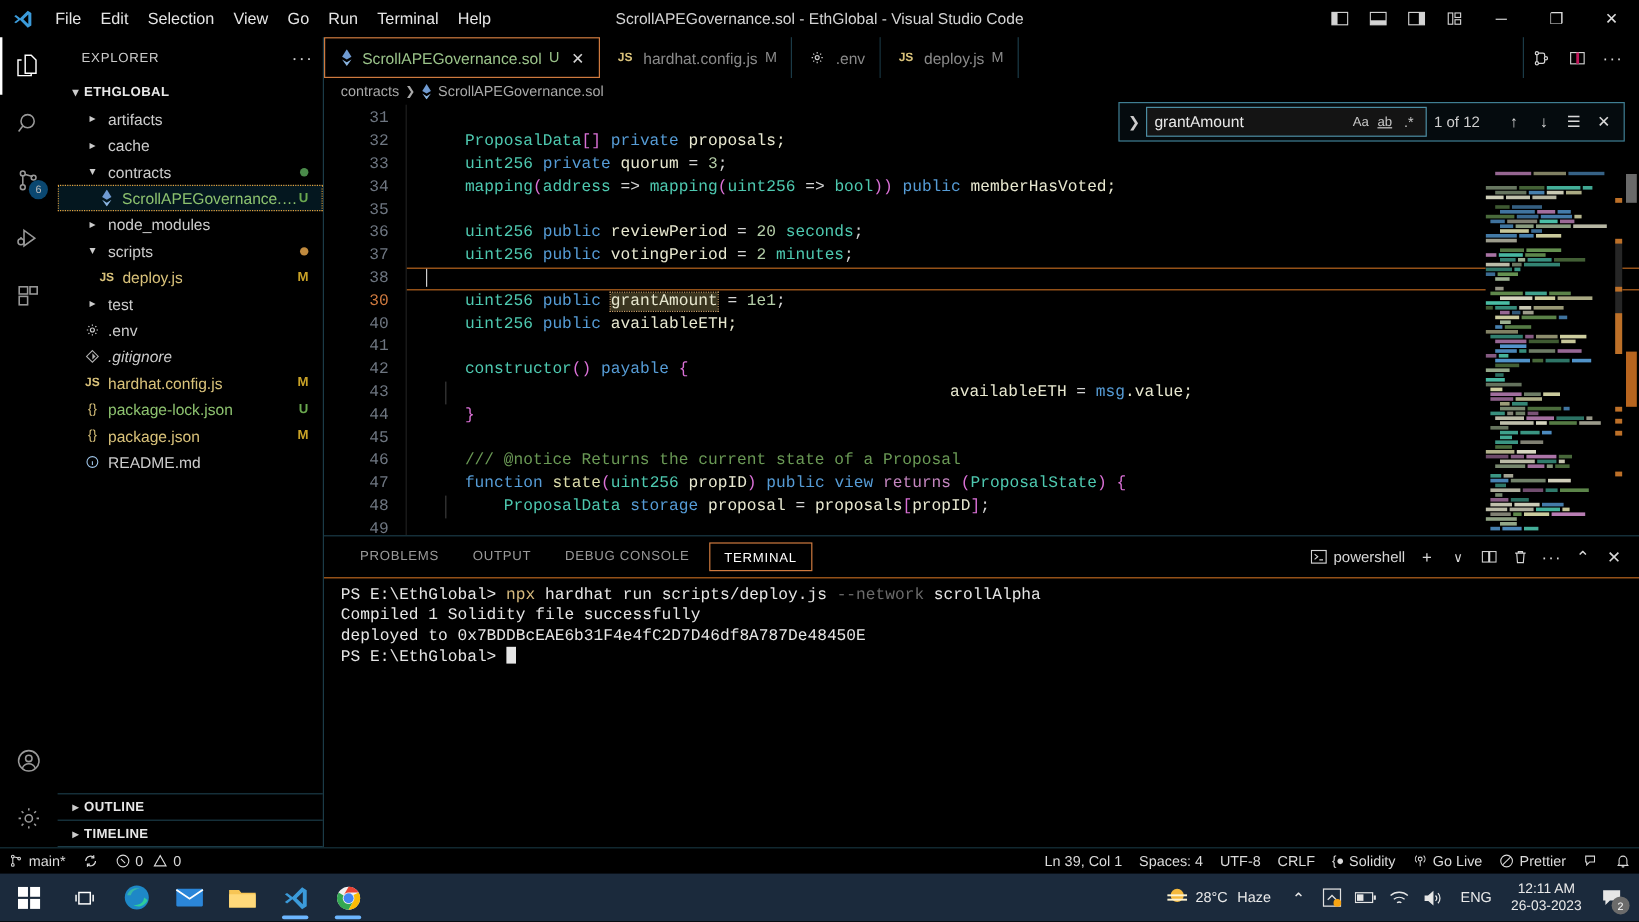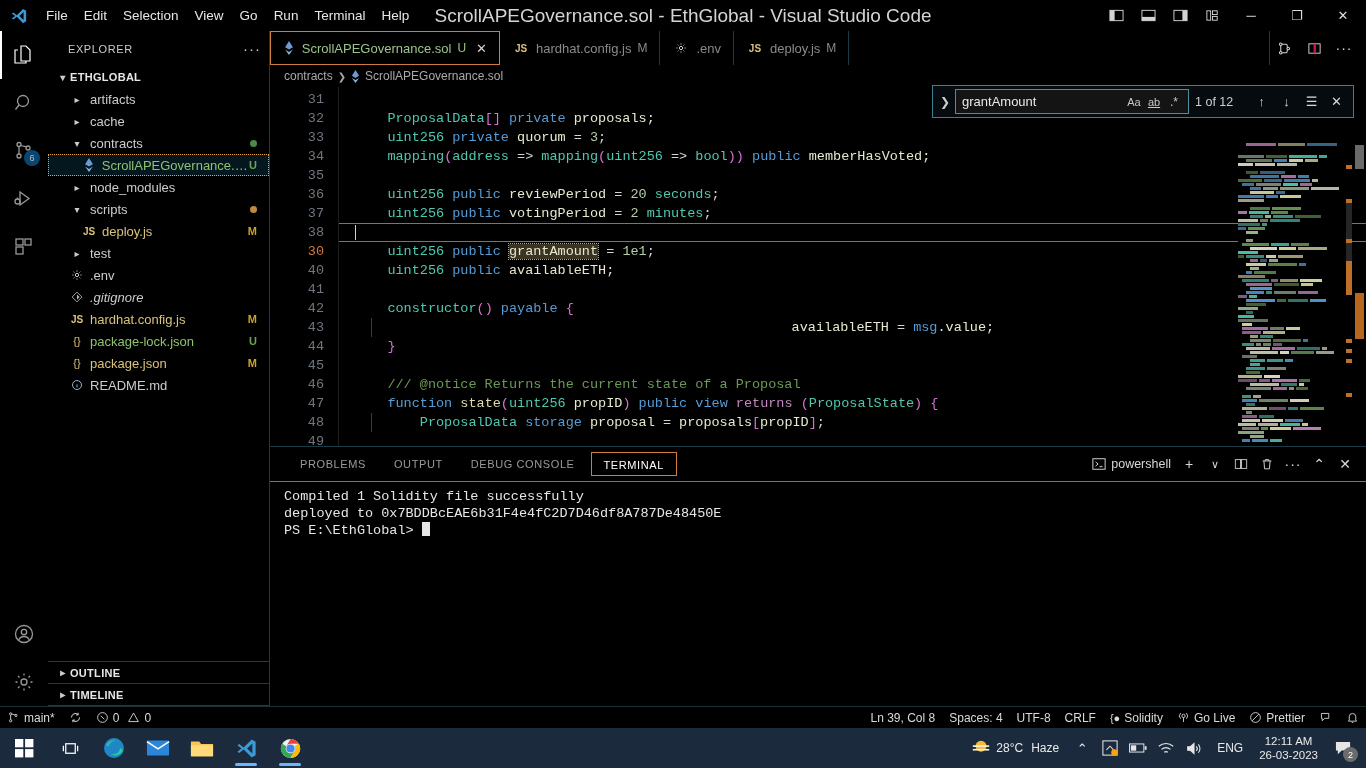--- a/index.html
+++ b/index.html
@@ -18,21 +18,21 @@
     color: #cccccc; font-size: 13px;
   }
   .vs-logo { width: 38px; height: 31px; display: flex; align-items: center; justify-content: center; }
   .menu { display: flex; align-items: center; height: 31px; }
   .menu-item {
     padding: 0 8px; height: 31px; line-height: 31px; font-size: 13.5px; color: #e6e6e6;
     cursor: default;
   }
   .title-center {
     position: absolute; left: 0; right: 0; text-align: center;
-    font-size: 19px; color: #d4d4d4; pointer-events: none;
+    font-size: 13px; color: #d4d4d4; pointer-events: none;
   }
   .title-right { margin-left: auto; display: flex; align-items: center; height: 31px; }
   .layout-ico { width: 32px; height: 31px; display: flex; align-items: center; justify-content: center; }
   .wbtn { width: 46px; height: 31px; display: flex; align-items: center; justify-content: center; color: #dddddd; }
 
   
   .activitybar {
     position: absolute; left: 0; top: 31px; width: 48px; height: 675px;
     background: #000000; display: flex; flex-direction: column; align-items: center;
   }
@@ -715,20 +715,21 @@
               <path d="M3 4.5h10M6 4.5V3h4v1.5M4.5 4.5l.7 9h5.6l.7-9"></path>
             </svg>
         </div>
         <div class="pr-ico" style="letter-spacing:1px;">···</div>
         <div class="pr-ico">⌃</div>
         <div class="pr-ico">✕</div>
       </div>
     </div>
     <div class="term-sep"></div>
     <div class="terminal" id="terminal">
+        <div class="t-line"><span>PS E:\EthGlobal&gt; </span><span class="t-yellow">npx</span><span> hardhat run scripts/deploy.js </span><span class="t-gray">--network</span><span> scrollAlpha</span></div>
         <div class="t-line"><span>Compiled 1 Solidity file successfully</span></div>
         <div class="t-line"><span>deployed to 0x7BDDBcEAE6b31F4e4fC2D7D46df8A787De48450E</span></div>
         <div class="t-line"><span>PS E:\EthGlobal&gt; </span><span class="t-cursor"></span></div>
       </div>
   </div>
 
   <div class="statusbar">
     <div class="sb-item">
       <span>
         <svg width="13" height="13" viewBox="0 0 16 16" fill="none" stroke="#dadada" stroke-width="1.1">
@@ -758,21 +759,21 @@
       <span>0</span>
       <span style="margin-left:4px;">
         <svg width="13" height="13" viewBox="0 0 16 16" fill="none" stroke="#dadada" stroke-width="1.1">
             <path d="M8 2.5L14 13H2z"></path>
           </svg>
       </span>
       <span>0</span>
     </div>
 
     <div class="sb-right">
-      <div class="sb-item">Ln 39, Col 8</div>
+      <div class="sb-item">Ln 39, Col 1</div>
       <div class="sb-item">Spaces: 4</div>
       <div class="sb-item">UTF-8</div>
       <div class="sb-item">CRLF</div>
       <div class="sb-item">
         <span style="font-size:11px;">{●</span>
         <span>Solidity</span>
       </div>
       <div class="sb-item">
         <span>
           <svg width="13" height="13" viewBox="0 0 16 16" fill="none" stroke="#dadada" stroke-width="1.1">

